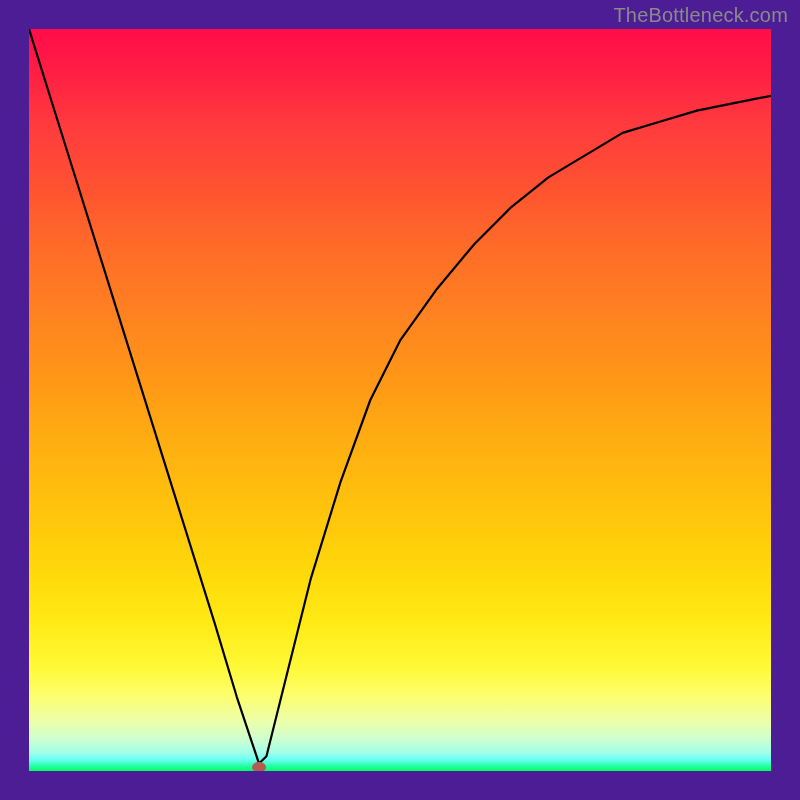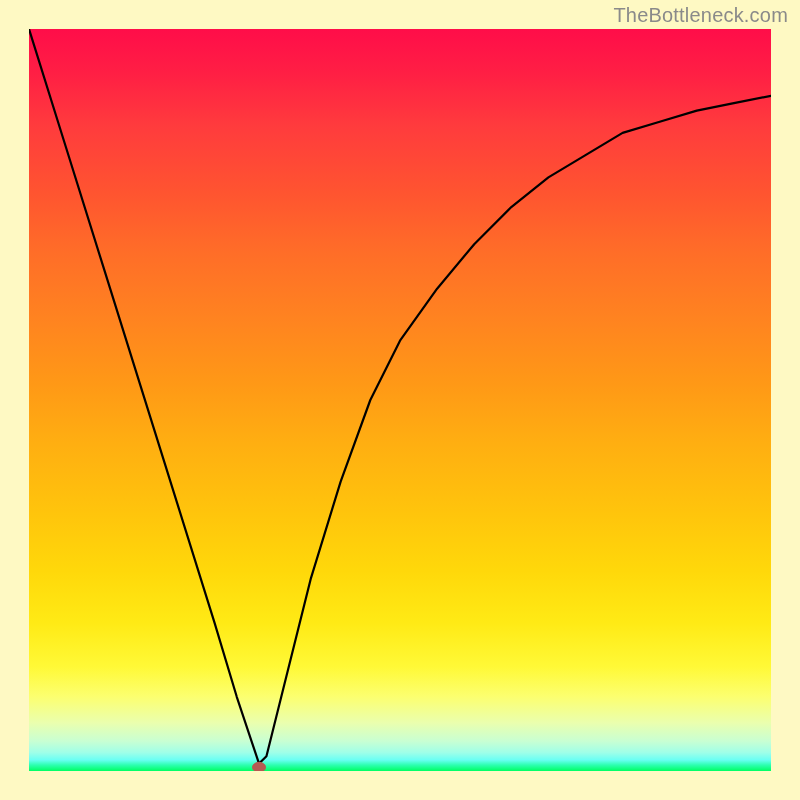--- a/index.html
+++ b/index.html
@@ -3,21 +3,21 @@
 <meta charset="utf-8">
 <style>
   * { margin: 0; padding: 0; box-sizing: border-box; }
   html, body { width: 800px; height: 800px; overflow: hidden; }
   body { background: #000; font-family: Arial, Helvetica, sans-serif; position: relative; }
 
   .frame {
     position: absolute;
     top: 0; left: 0;
     width: 800px; height: 800px;
-    background: #fef9c3;
+    background: #4c1d95;
   }
 
   .plot {
     position: absolute;
     top: 29px;
     left: 29px;
     width: 742px;
     height: 742px;
     background: linear-gradient(to bottom,
       #ff0d49 0%,

